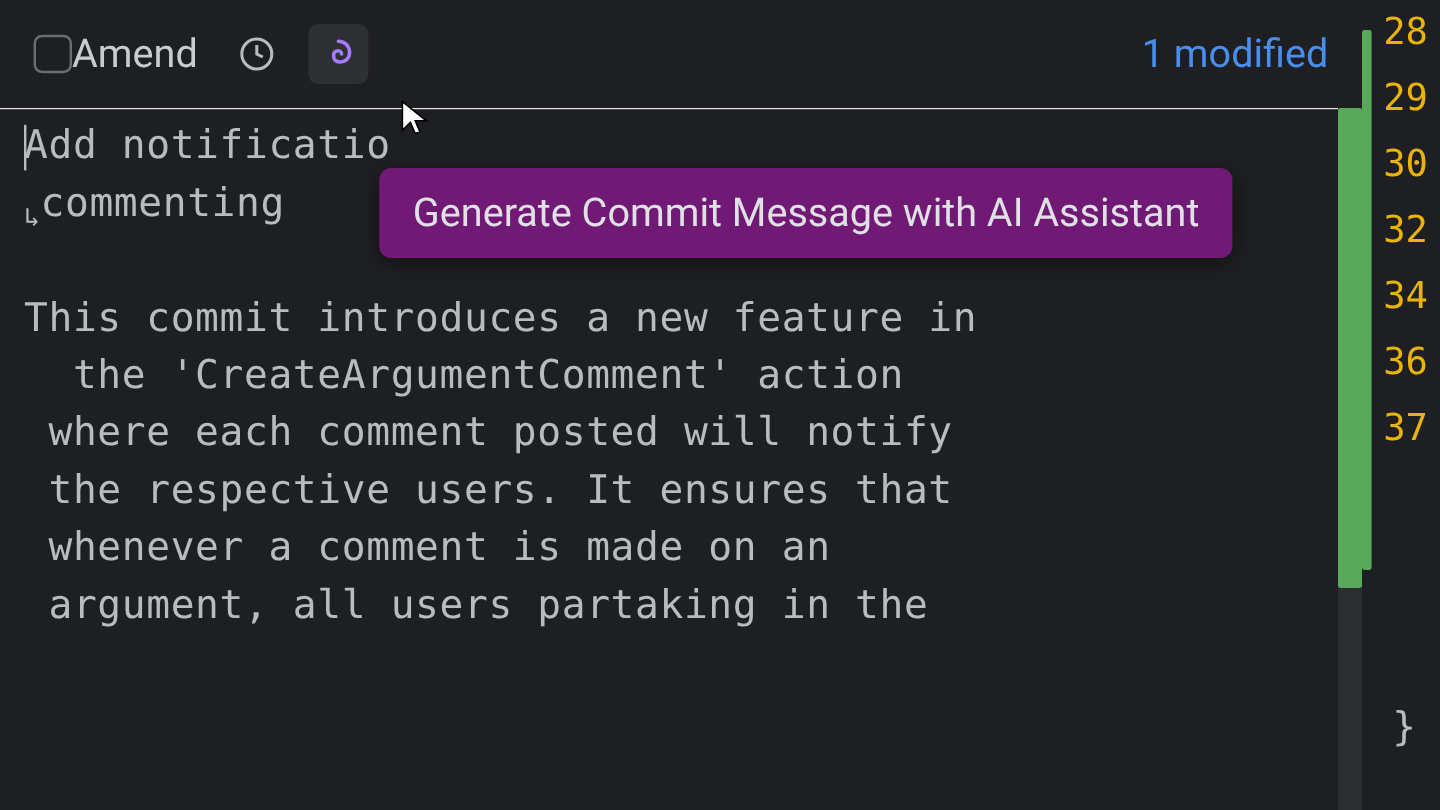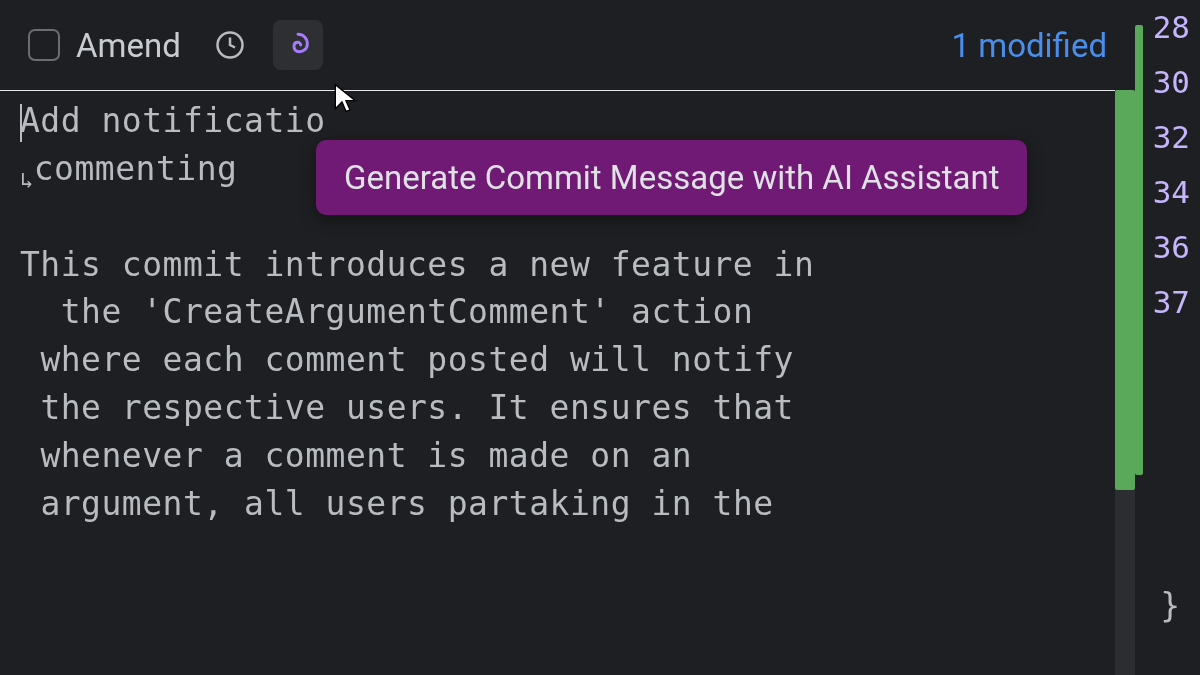--- a/index.html
+++ b/index.html
@@ -30,21 +30,21 @@
     .toolbar {
       display: flex;
       align-items: center;
       padding: 18px 28px;
       gap: 24px;
       height: 90px;
     }
     .amend-group {
       display: flex;
       align-items: center;
-      gap: 16px;
+      gap: 0;
     }
     .checkbox {
       width: 32px;
       height: 32px;
       border: 2.5px solid #6b6d72;
       border-radius: 7px;
       background: transparent;
       cursor: pointer;
     }
     .amend-label {
@@ -117,21 +117,21 @@
       background: #1e1f22;
       padding-top: 0;
       position: relative;
     }
     .gutter-lines {
       display: flex;
       flex-direction: column;
       font-family: "SF Mono", "Monaco", "Menlo", monospace;
     }
     .line-num {
-      color: #c4b5fd;
+      color: #eab308;
       font-size: 31px;
       text-align: right;
       padding-right: 10px;
       height: 55px;
       line-height: 55px;
     }
     .change-marker {
       position: absolute;
       left: 0;
       top: 25px;
@@ -233,20 +233,21 @@
     </div>
     <div class="scroll-track">
       <div class="scroll-green"></div>
     </div>
   </div>
 
   <div class="gutter">
     <div class="change-marker"></div>
     <div class="gutter-lines">
       <div class="line-num">28</div>
+      <div class="line-num">29</div>
       <div class="line-num">30</div>
       <div class="line-num">32</div>
       <div class="line-num">34</div>
       <div class="line-num">36</div>
       <div class="line-num">37</div>
     </div>
     <div class="brace">}</div>
   </div>
 </div>
 

